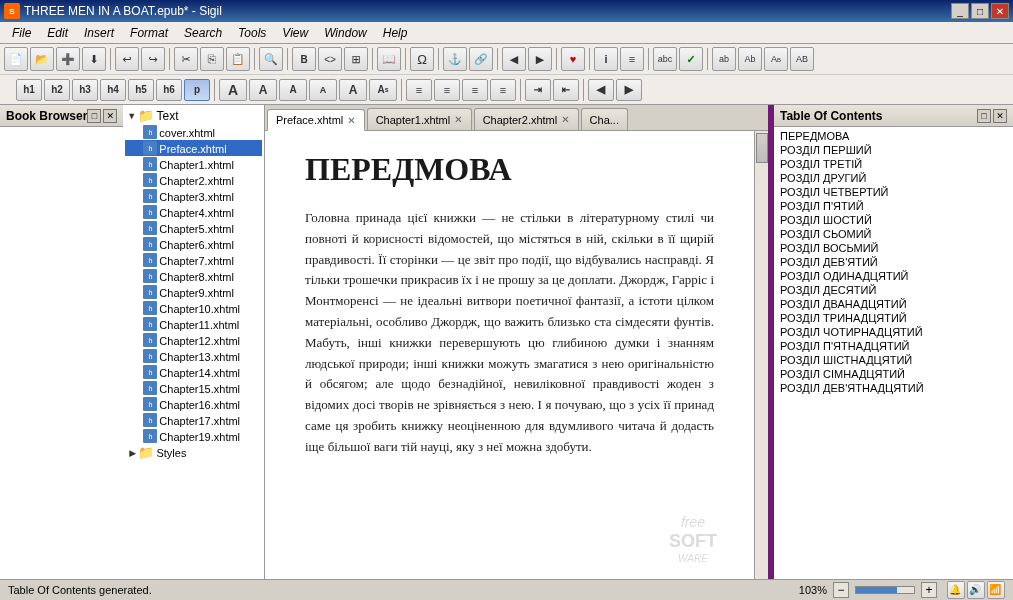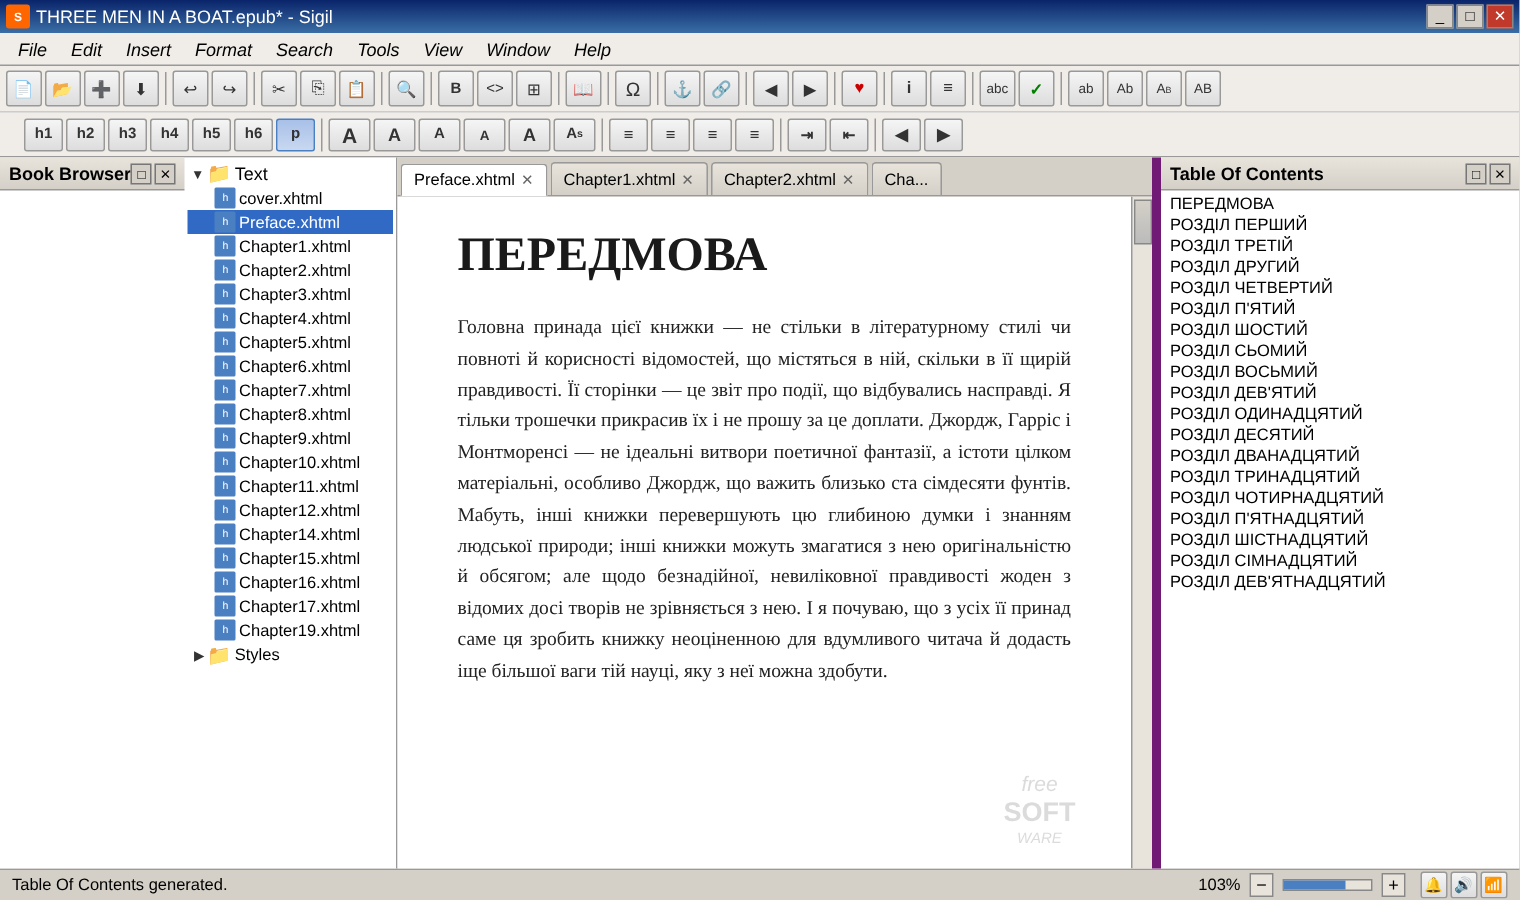--- a/index.html
+++ b/index.html
@@ -423,20 +423,24 @@
       <div class="tree-item">
         <div class="file-icon">h</div>
         <span>Chapter11.xhtml</span>
       </div>
       <div class="tree-item">
         <div class="file-icon">h</div>
         <span>Chapter12.xhtml</span>
       </div>
       <div class="tree-item">
         <div class="file-icon">h</div>
+        <span>Chapter13.xhtml</span>
+      </div>
+      <div class="tree-item">
+        <div class="file-icon">h</div>
         <span>Chapter14.xhtml</span>
       </div>
       <div class="tree-item">
         <div class="file-icon">h</div>
         <span>Chapter15.xhtml</span>
       </div>
       <div class="tree-item">
         <div class="file-icon">h</div>
         <span>Chapter16.xhtml</span>
       </div>

